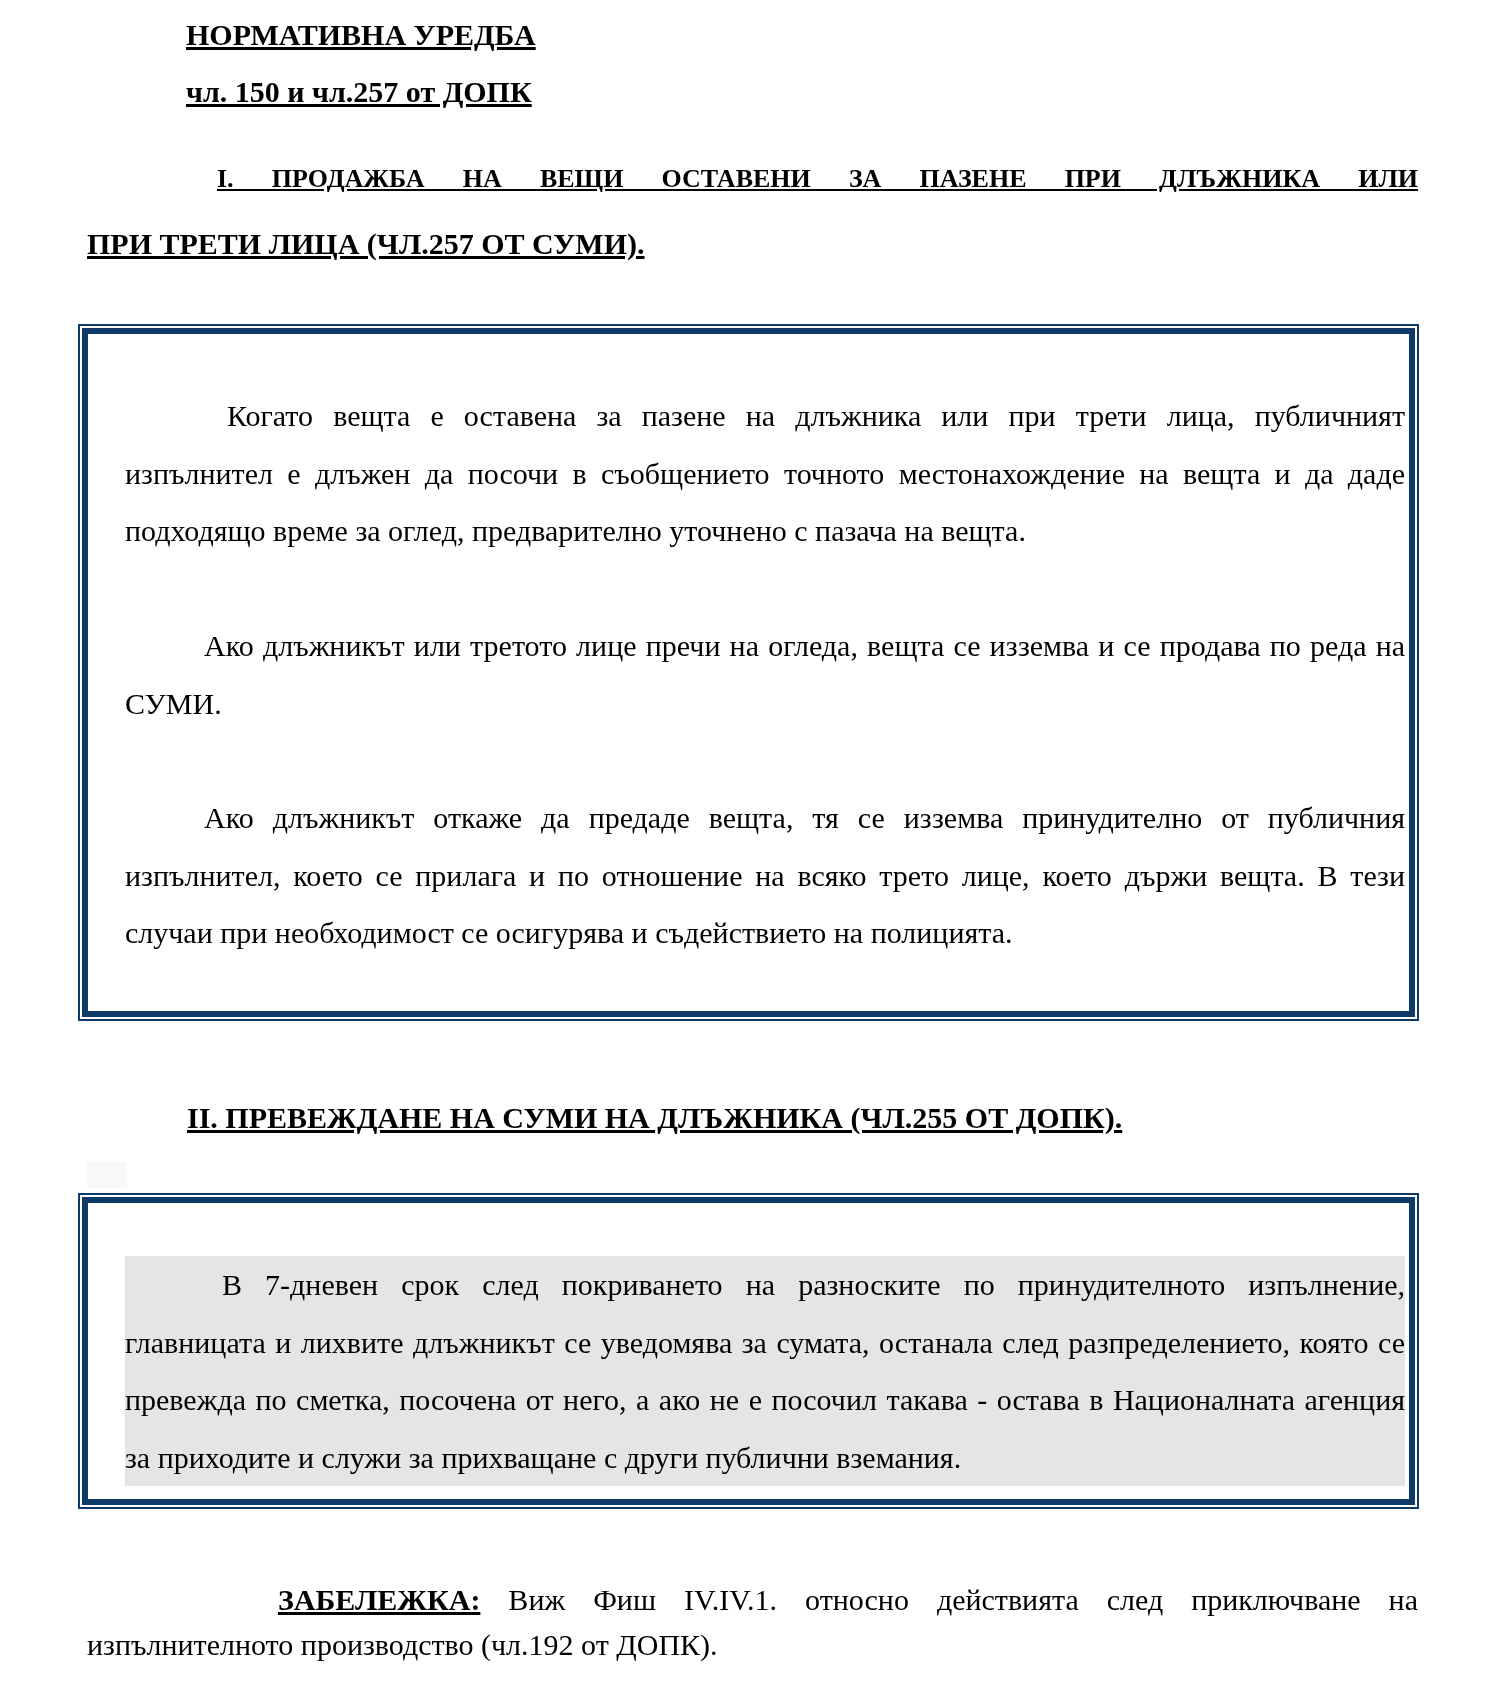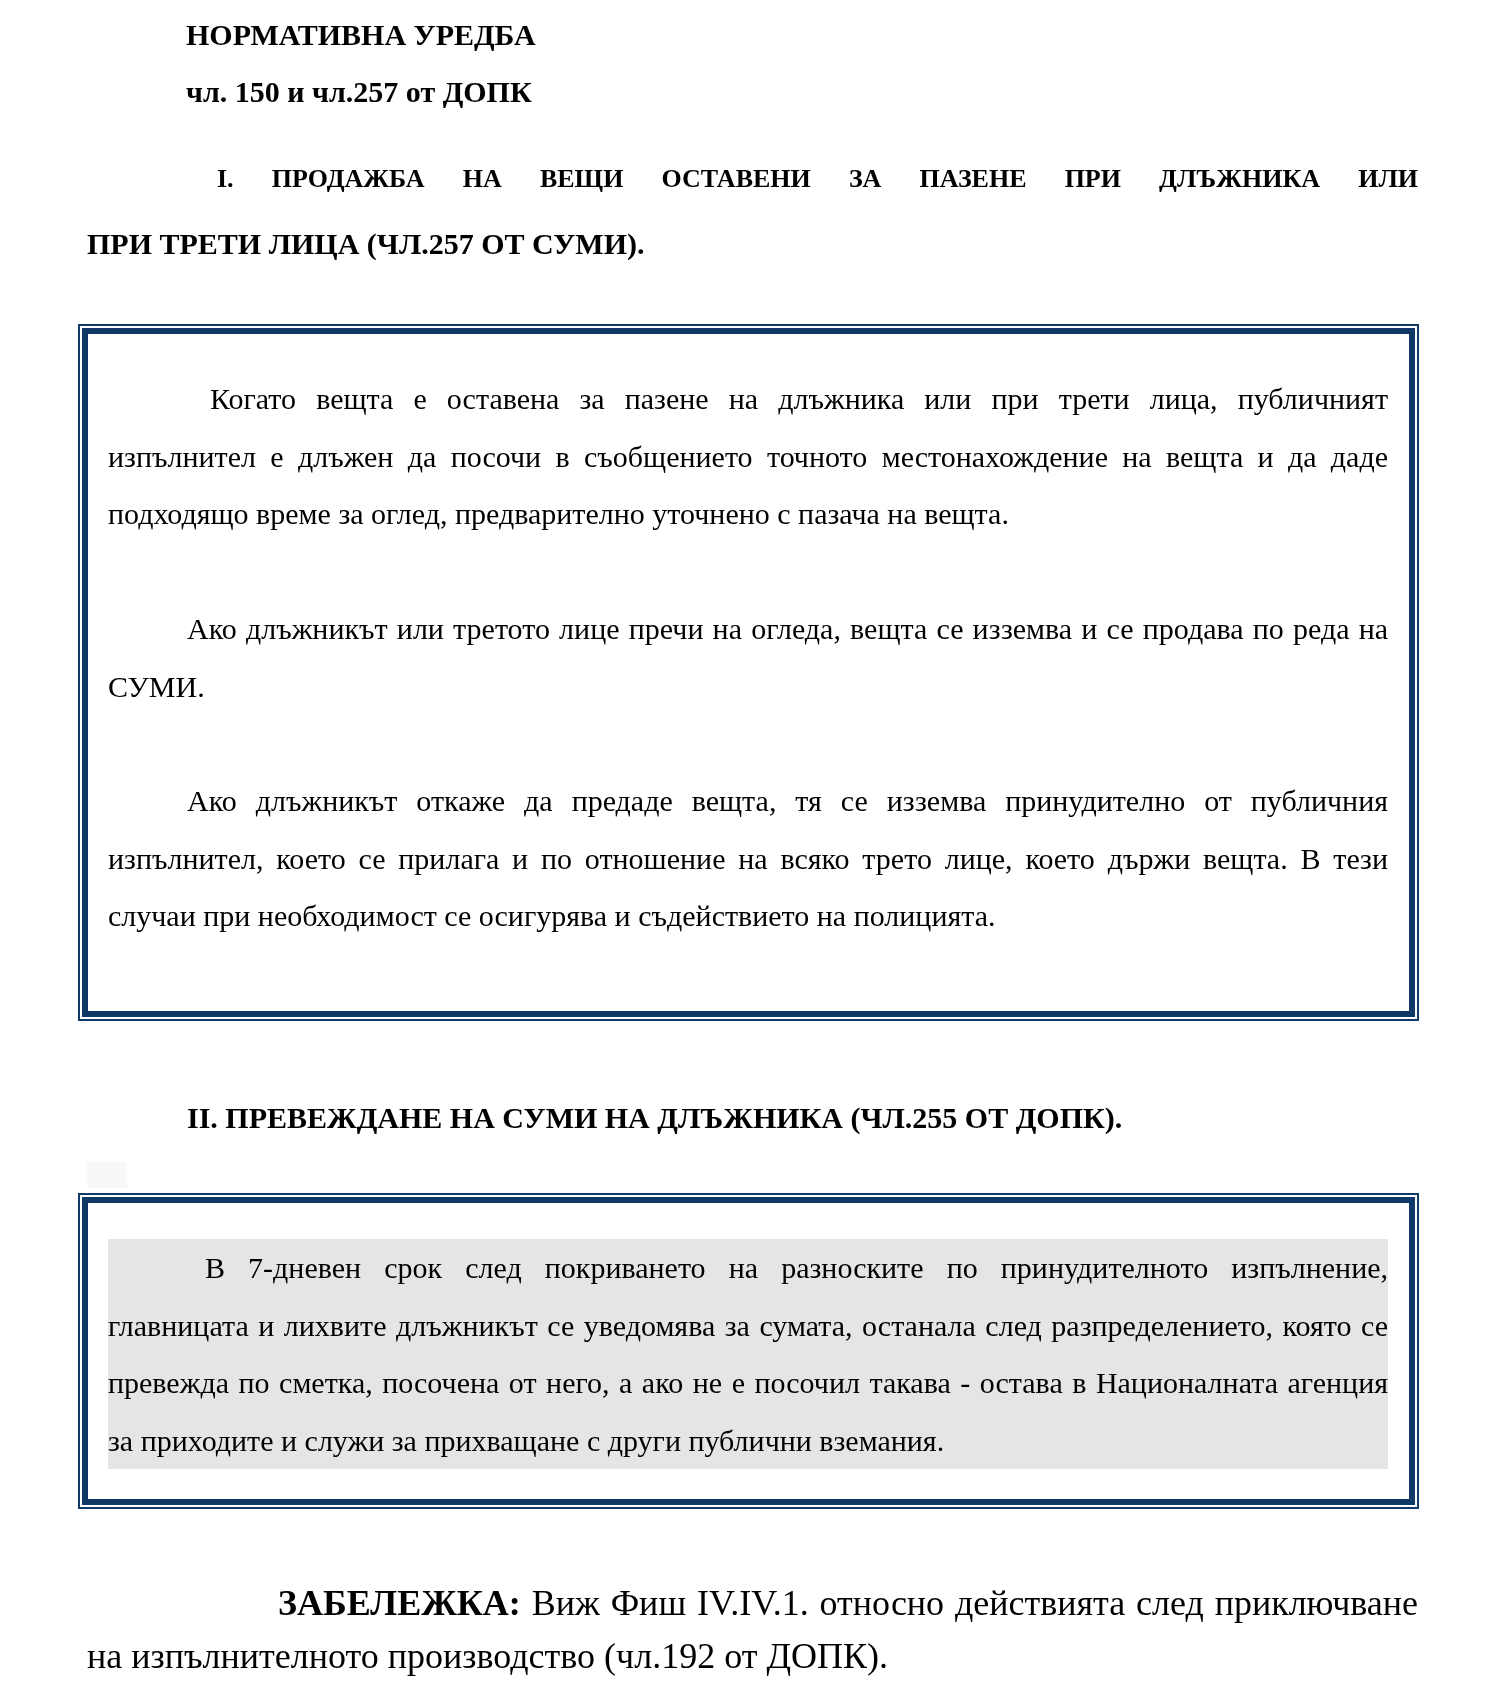--- a/index.html
+++ b/index.html
@@ -9,21 +9,21 @@
   }
   body {
     width: 1496px;
     height: 1688px;
     position: relative;
     overflow: hidden;
     font-family: "Liberation Serif", "DejaVu Serif", serif;
     color: #000000;
   }
   .abs { position: absolute; }
-  .bold { font-weight: bold; }
+  .bold { font-weight: bold; text-decoration: underline; }
   .line {
     position: absolute;
     font-size: 30px;
     line-height: 36px;
     white-space: nowrap;
   }
   .just {
     position: absolute;
     font-size: 26px;
     line-height: 57.5px;
@@ -47,21 +47,21 @@
     border: 6px solid #0f3a68;
     box-sizing: border-box;
   }
   .para {
     position: absolute;
     left: 108px;
     width: 1280px;
     font-size: 30px;
     line-height: 57.5px;
     text-align: justify;
-    margin: 0;
+    margin: 17px;
   }
   .shade {
     background: #e5e5e5;
   }
   .ghost {
     position: absolute;
     left: 87px;
     top: 1162px;
     width: 40px;
     height: 26px;
@@ -88,15 +88,15 @@
 <div class="line bold" style="left:187px; top:1100px;">ІІ. ПРЕВЕЖДАНЕ НА СУМИ НА ДЛЪЖНИКА (ЧЛ.255 ОТ ДОПК).</div>
 
 <div class="ghost"></div>
 
 <div class="box" style="top:1193px; height:316px;">
   <div class="box-inner"></div>
 </div>
 
 <p class="para shade" style="top:1239px; text-indent:97px;">В 7-дневен срок след покриването на разноските по принудителното изпълнение, главницата и лихвите длъжникът се уведомява за сумата, останала след разпределението, която се превежда по сметка, посочена от него, а ако не е посочил такава - остава в Националната агенция за приходите и служи за прихващане с други публични вземания.</p>
 
-<p class="abs" style="left:87px; top:1577px; width:1331px; margin:0; font-size:36px; line-height:53px; text-align:justify; text-indent:191px;">
+<p class="abs" style="left:87px; top:1577px; width:1331px; margin:0; font-size:30px; line-height:45px; text-align:justify; text-indent:191px;">
   <span class="bold">ЗАБЕЛЕЖКА:</span><span> Виж Фиш IV.IV.1. относно действията след приключване на изпълнителното производство (чл.192 от ДОПК).</span>
 </p>
 
 </body></html>

